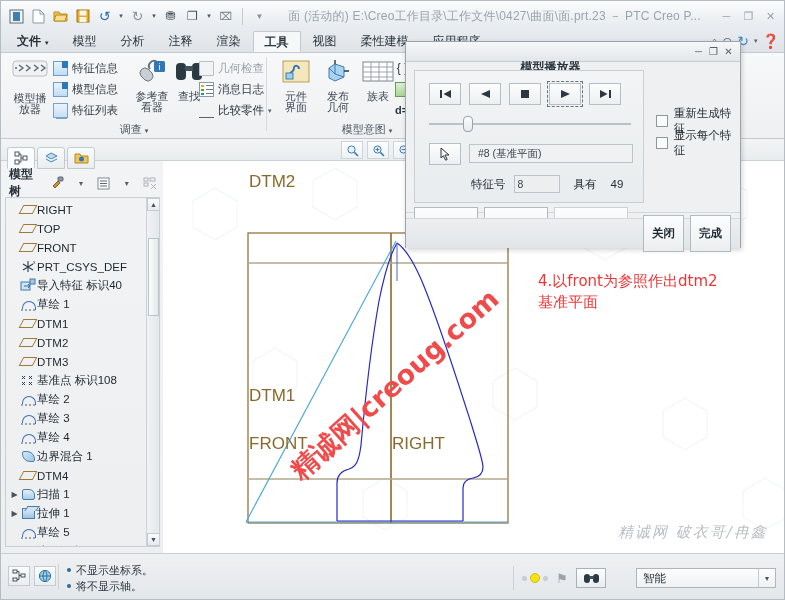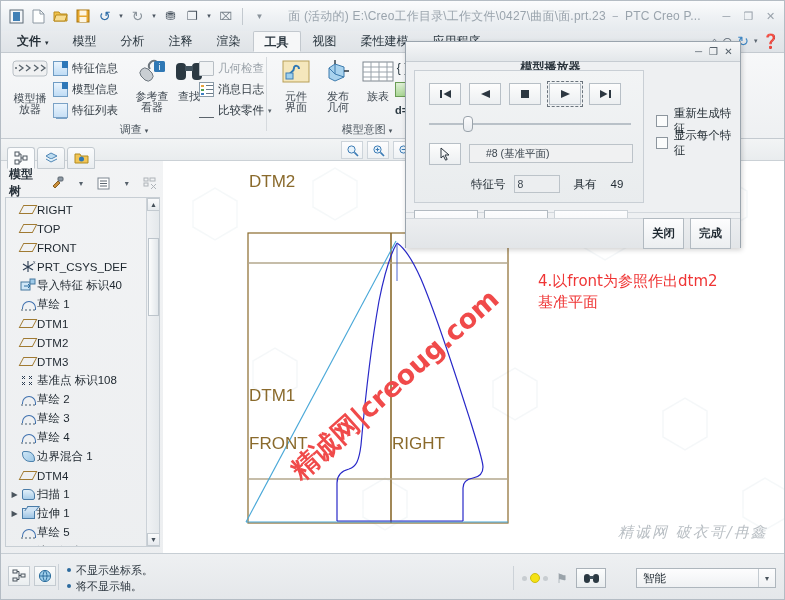--- a/index.html
+++ b/index.html
@@ -233,41 +233,41 @@
     background: linear-gradient(180deg,#fcfcfd,#e6eaee); border: 1px solid #9aa3ab; border-radius: 4px;
   }
   .sel-btn {
     position: absolute; left: 14px; top: 72px; width: 32px; height: 22px;
     border: 1px solid #b7bfc6; background: linear-gradient(180deg,#fdfdfd,#eceff1);
     display: flex; align-items: center; justify-content: center; font-size: 12px; color: #2b343d;
   }
   .feat-box {
     position: absolute; left: 54px; top: 73px; width: 164px; height: 19px;
     background: #f0f1f2; border: 1px solid #bcc3c9;
-    display: flex; align-items: center; padding-left: 16px; font-size: 10.5px; color: #3b454e;
+    display: flex; align-items: center; padding-left: 8px; font-size: 10.5px; color: #3b454e;
   }
   .featnum-row {
     position: absolute; left: 56px; top: 104px; display: flex; align-items: center; font-size: 11.5px; color: #232d35; gap: 8px;
   }
   .featnum-input {
     width: 46px; height: 18px; background: #eceef0; border: 1px solid #bcc3c9;
     margin: 0 6px 0 0; font-size: 10.5px; color: #3b454e; display: flex; align-items: center; padding-left: 3px;
   }
   .chk-row {
     position: absolute; display: flex; align-items: center; gap: 6px; font-size: 11.5px; color: #1e282f;
   }
   .chk {
     width: 12px; height: 12px; background: #fbfcfc; border: 1px solid #8d969e;
   }
   .dlg-actions {
     position: absolute; left: 0; top: 150px; width: 100%; height: 26px;
     border-top: 1px solid #d3d8dd; display: flex; align-items: center; gap: 6px; padding-left: 8px;
   }
   .dbtn {
-    height: 31px; padding: 0 8px; border: 1px solid #b2bac1;
+    height: 37px; padding: 0 8px; border: 1px solid #b2bac1;
     background: linear-gradient(180deg,#fdfdfe,#ebeef0);
     display: flex; align-items: center; font-size: 11.5px; color: #1f2931; font-weight: bold;
   }
   .dbtn.disabled { color: #a3abb2; font-weight: normal; border-color: #ccd2d7; }
   .dlg-footer {
     position: absolute; left: 0; top: 176px; width: 100%; height: 30px;
     background: linear-gradient(180deg,#eceef0,#e2e5e8); border-top: 1px solid #d3d8dd;
     display: flex; align-items: center; justify-content: flex-end; gap: 6px; padding-right: 9px;
   }
 

